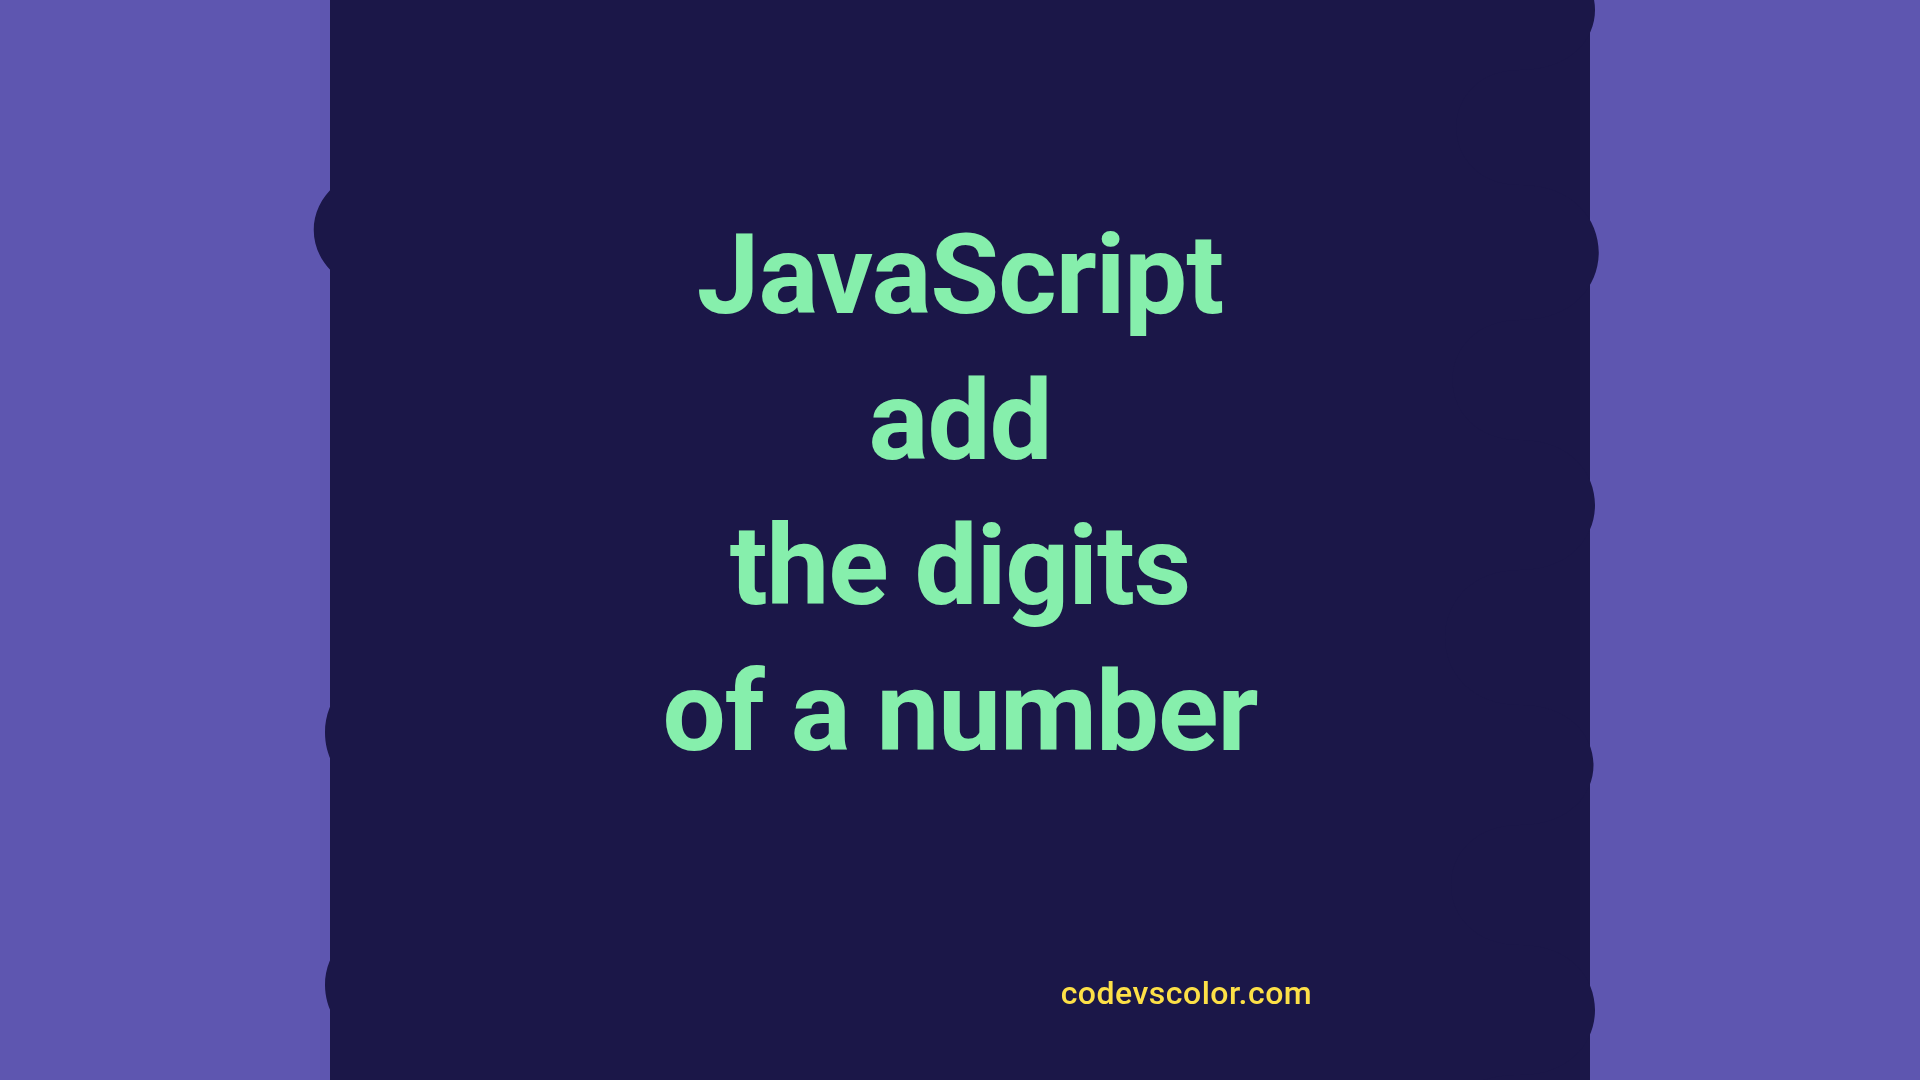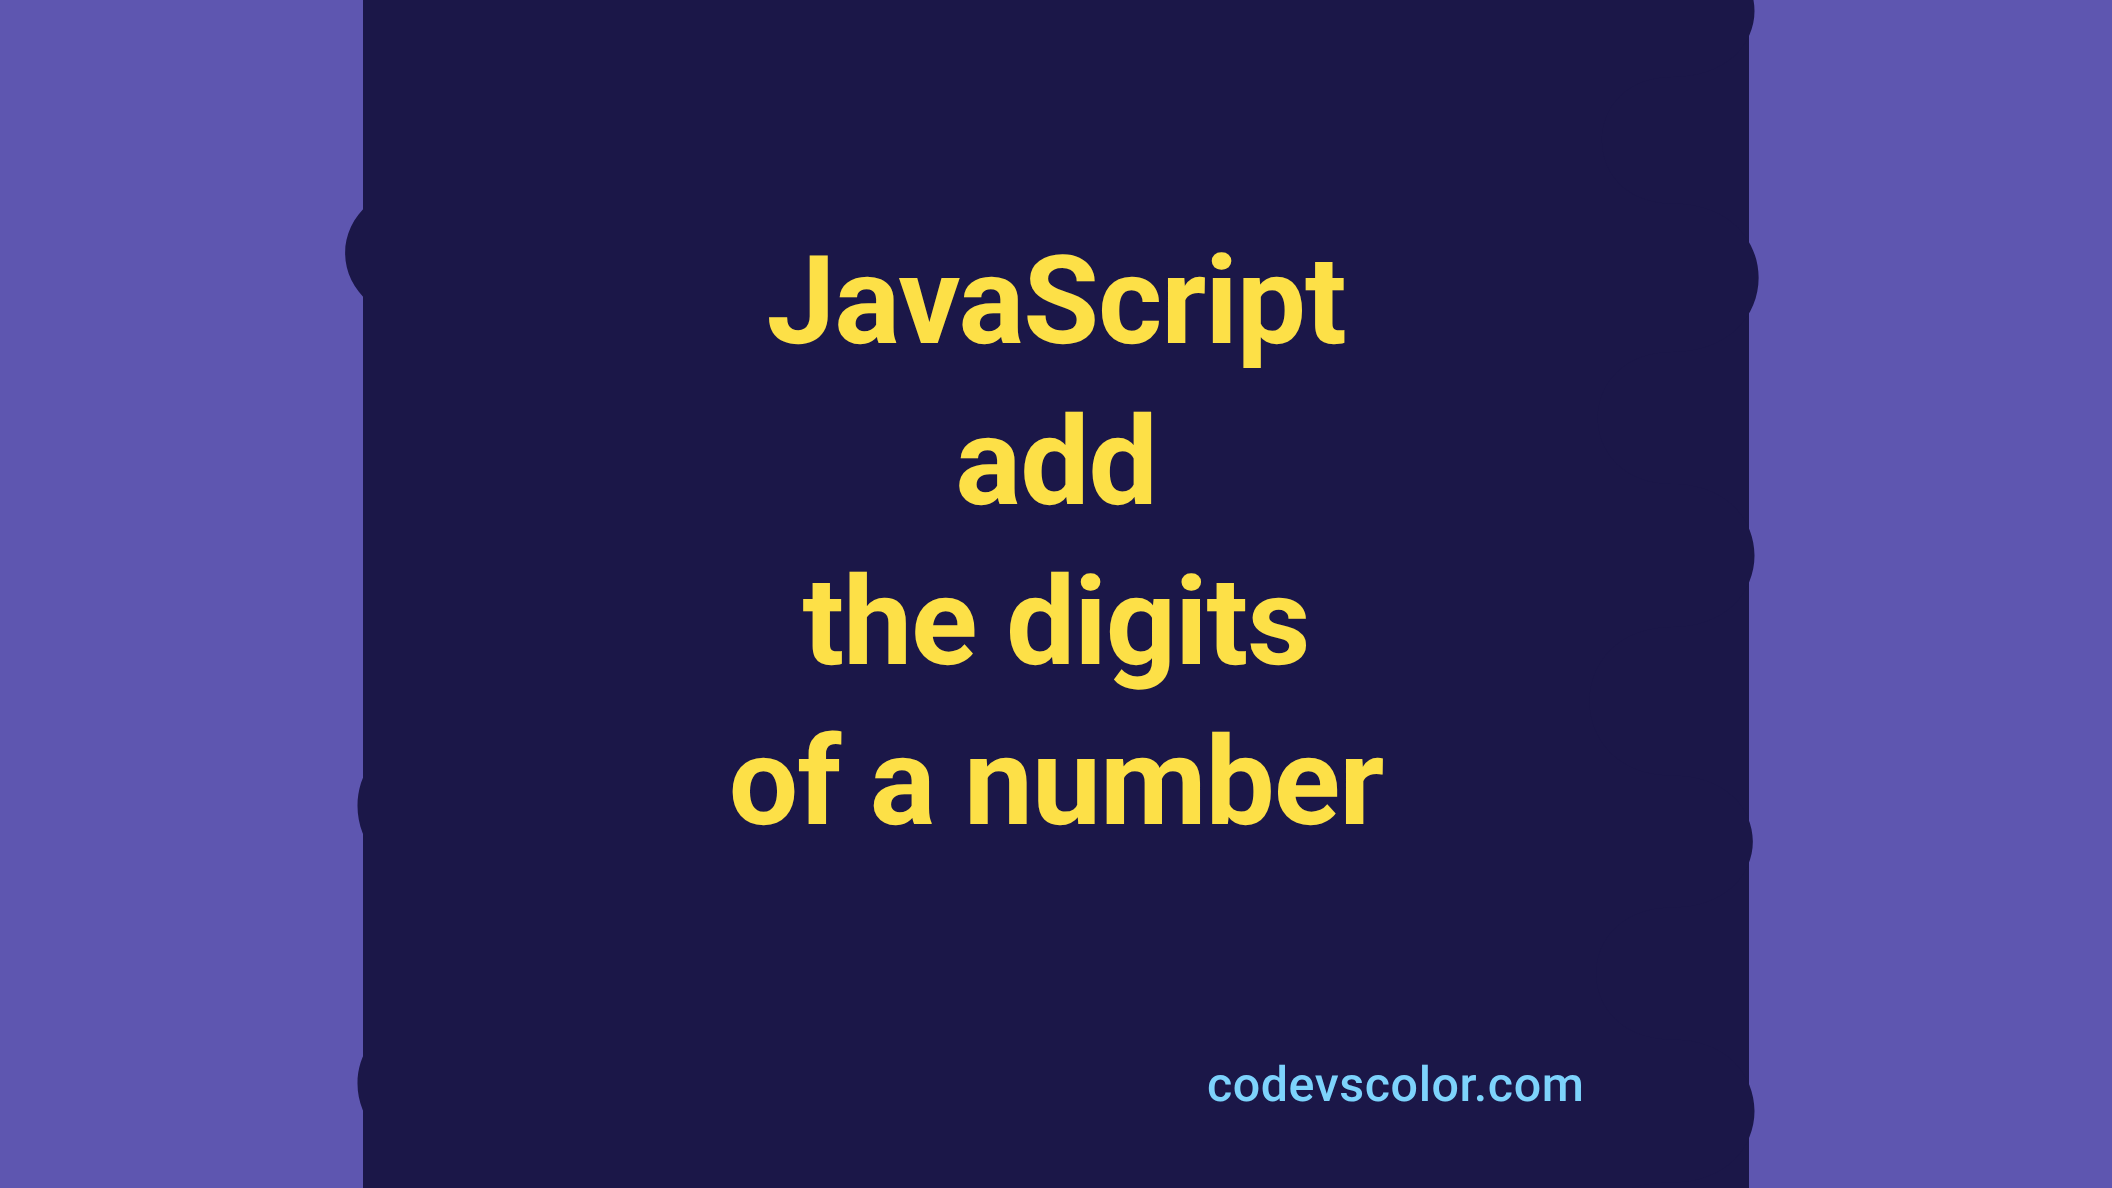--- a/index.html
+++ b/index.html
@@ -30,35 +30,35 @@
       left: 330px;
       right: 330px;
       top: -100px;
       bottom: -100px;
     }
     .title {
       position: absolute;
       top: 50%;
       left: 50%;
       transform: translate(-50%, -58%);
-      color: #fde047;
+      color: #86efac;
       font-size: 112px;
       font-weight: 700;
       line-height: 1.3;
       text-align: center;
       white-space: pre;
       letter-spacing: -1px;
     }
     .attribution {
       position: absolute;
       bottom: 68px;
       left: 50%;
       transform: translateX(40%);
-      color: #7dd3fc;
-      font-size: 44px;
+      color: #fde047;
+      font-size: 32px;
       font-weight: 500;
       letter-spacing: 0.5px;
     }
     svg.edge {
       position: absolute;
       top: 0;
       height: 100%;
     }
     svg.edge.left {
       left: 0;

